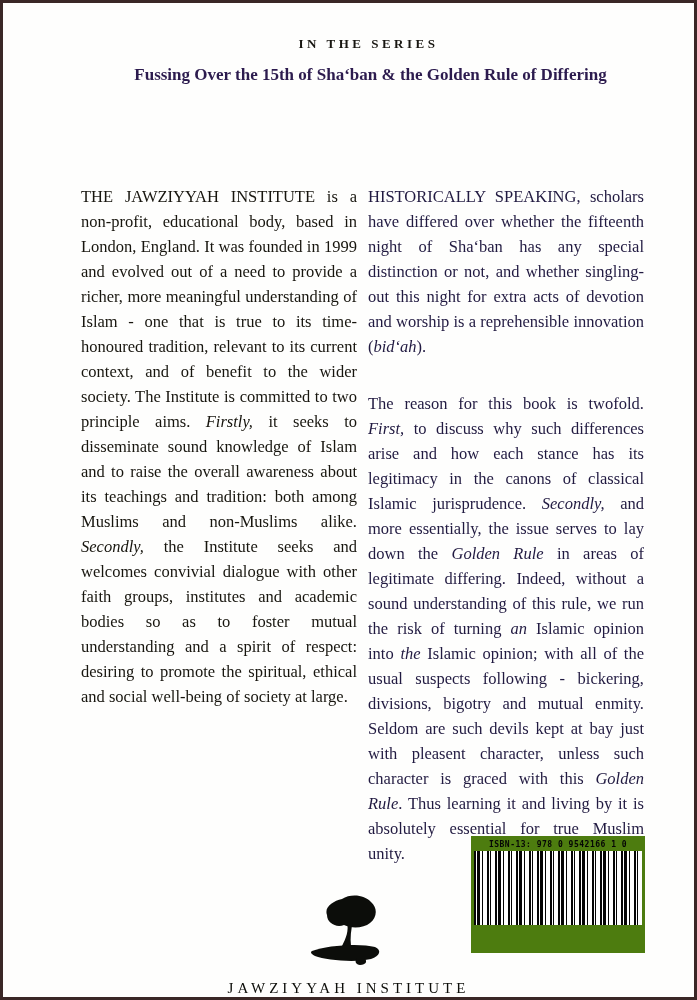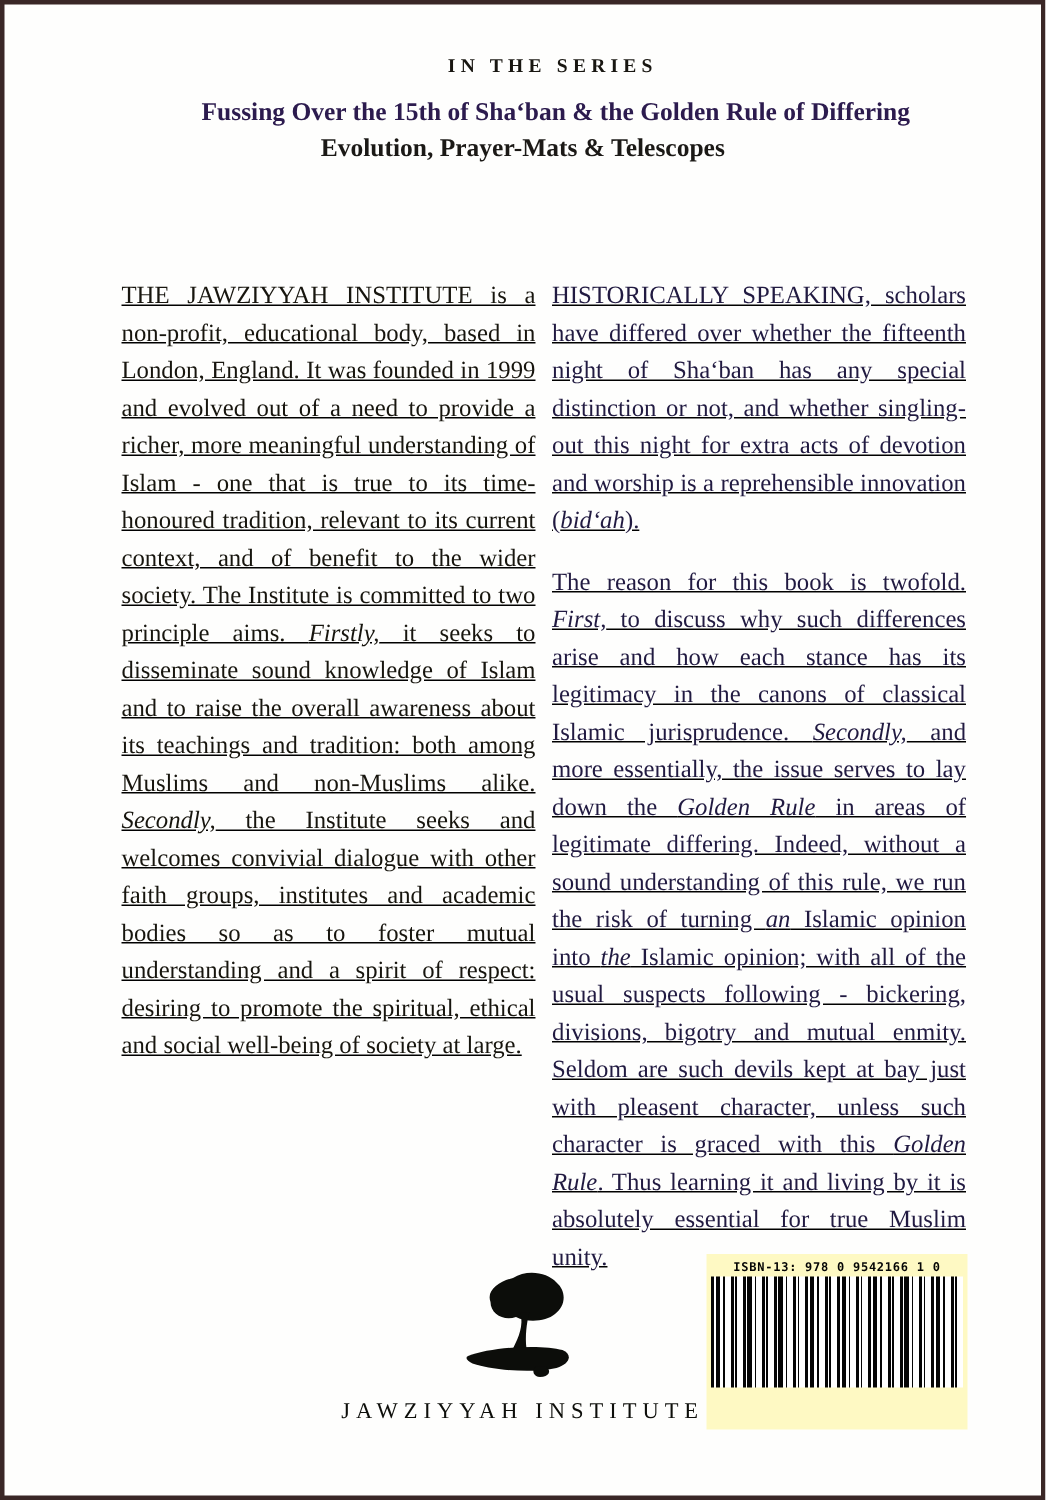--- a/index.html
+++ b/index.html
@@ -48,55 +48,54 @@
   .series-title.accent { color: var(--title-accent); padding-left: 44px; }
 
   
   .columns {
     position: absolute;
     top: 181px;
     left: 78px;
     width: 563px;
     display: flex;
     gap: 11px;
-    text-decoration: underline;
   }
   .col {
     flex: 1;
     text-align: justify;
     font-size: 16.5px;
     line-height: 25px;
   }
-  .col p + p { margin-top: 16px; }
+  .col p + p { margin-top: 32px; }
   .col-left  { color: var(--ink-left); }
   .col-right { color: var(--ink-right); }
   .col em { font-style: italic; }
 
   
   .logo-block {
     position: absolute;
-    top: 845px; left: 0; right: 0;
+    top: 892px; left: 0; right: 0;
     text-align: center;
   }
   .logo-block svg { display: block; margin: 0 auto; }
   .institute-name {
     margin-top: 7px;
     font-size: 15px;
     font-weight: 500;
     letter-spacing: 4px;
     color: var(--logo-ink);
     white-space: nowrap;
   }
 
   
   .barcode {
     position: absolute;
     top: 833px; left: 468px;
     width: 174px; height: 117px;
-    background: #fef9c3;
+    background: #4d7c0f;
     display: flex;
     flex-direction: column;
     padding: 4px 3px 2px 3px;
   }
   .isbn-line {
     font-family: "DejaVu Sans Mono", monospace;
     font-size: 8px;
     font-weight: bold;
     letter-spacing: 0.5px;
     text-align: center;
@@ -129,21 +128,20 @@
   }
 </style>
 </head>
 <body>
 
 <div class="page">
 
   <div class="series-block">
     <div class="series-heading">IN THE SERIES</div>
     <div class="series-title accent">Fussing Over the 15th of Sha‘ban &amp; the Golden Rule of Differing</div>
-    <div class="series-title">Evolution, Prayer-Mats &amp; Telescopes</div>
   </div>
 
   <div class="columns">
     <div class="col col-left">
       <p><span>THE JAWZIYYAH INSTITUTE is a non-profit, educational body, based in London, England. It was founded in 1999 and evolved out of a need to provide a richer, more meaningful understanding of Islam - one that is true to its time-honoured tradition, relevant to its current context, and of benefit to the wider society. The Institute is committed to two principle aims. </span><em>Firstly,</em><span> it seeks to disseminate sound knowledge of Islam and to raise the overall awareness about its teachings and tradition: both among Muslims and non-Muslims alike. </span><em>Secondly,</em><span> the Institute seeks and welcomes convivial dialogue with other faith groups, institutes and academic bodies so as to foster mutual understanding and a spirit of respect: desiring to promote the spiritual, ethical and social well-being of society at large.</span></p>
     </div>
     <div class="col col-right">
       <p><span>HISTORICALLY SPEAKING, scholars have differed over whether the fifteenth night of Sha‘ban has any special distinction or not, and whether singling-out this night for extra acts of devotion and worship is a reprehensible innovation (</span><em>bid‘ah</em><span>).</span></p>
       <p><span>The reason for this book is twofold. </span><em>First,</em><span> to discuss why such differences arise and how each stance has its legitimacy in the canons of classical Islamic jurisprudence. </span><em>Secondly,</em><span> and more essentially, the issue serves to lay down the </span><em>Golden Rule</em><span> in areas of legitimate differing. Indeed, without a sound understanding of this rule, we run the risk of turning </span><em>an</em><span> Islamic opinion into </span><em>the</em><span> Islamic opinion; with all of the usual suspects following - bickering, divisions, bigotry and mutual enmity. Seldom are such devils kept at bay just with pleasent character, unless such character is graced with this </span><em>Golden Rule</em><span>. Thus learning it and living by it is absolutely essential for true Muslim unity.</span></p>
     </div>

